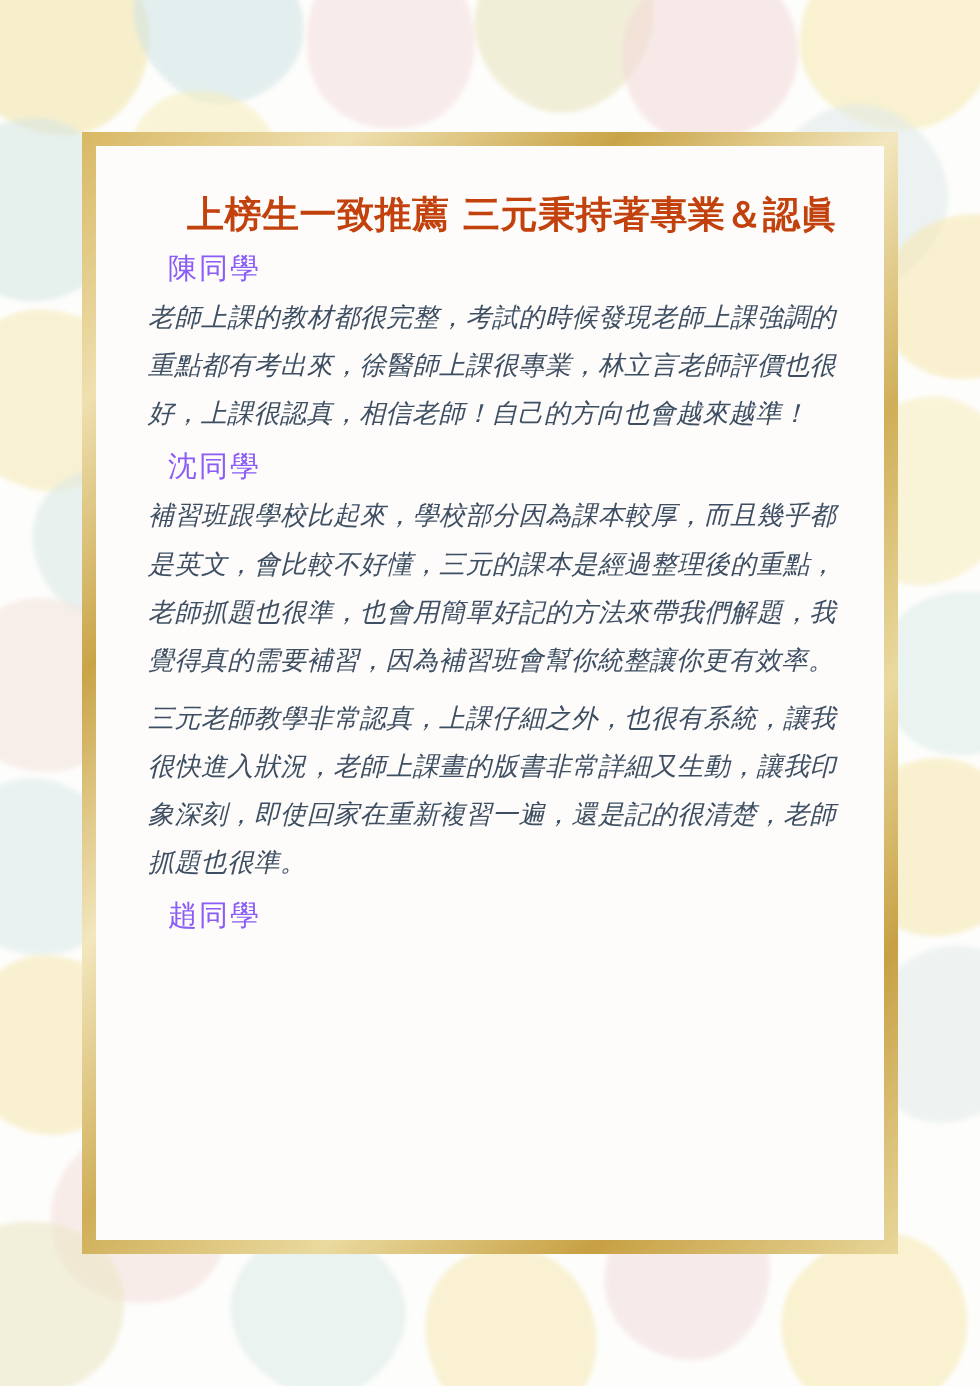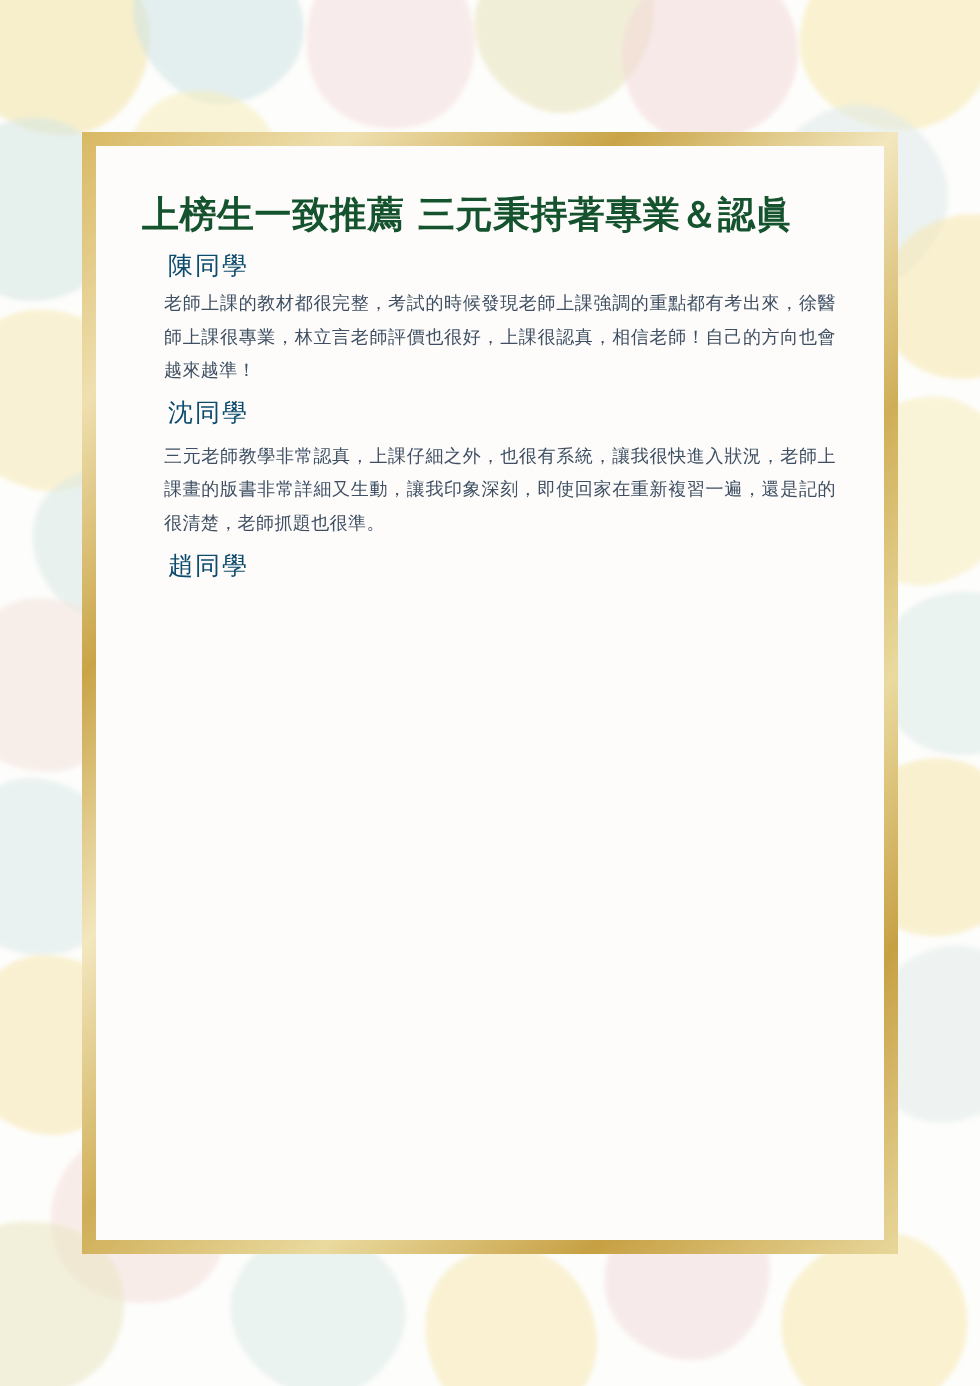--- a/index.html
+++ b/index.html
@@ -47,50 +47,51 @@
     position: relative;
     width: 100%;
     height: 100%;
     background: #fdfcfa;
     box-sizing: border-box;
     padding: 28px 46px 20px 46px;
   }
 
   
   .headline {
-    text-align: left;
-    color: #14532d;
+    text-align: right;
+    color: #c2410c;
     font-size: 37px;
     line-height: 1.33;
     letter-spacing: 0.5px;
     font-family: "DejaVu Serif", "Liberation Serif", serif;
     margin: 16px 0 4px 0;
     white-space: nowrap;
   }
   .headline .l2 { display: block; }
 
   
   .testimonial {
     margin: 10px 0 0 0;
   }
   .t-name {
-    color: #0c4a6e;
-    font-size: 25px;
+    color: #8b5cf6;
+    font-size: 29px;
     margin: 0 0 4px 26px;
     font-family: Liberation Mono, monospace;
     letter-spacing: 2px;
   }
   .t-body {
     color: #3f4f63;
-    font-size: 18px;
+    font-size: 26px;
     line-height: 1.85;
     text-align: justify;
-    margin: 0 2px 0 22px;
+    margin: 0 2px 0 6px;
     letter-spacing: 0.4px;
     font-family: "DejaVu Serif", "Liberation Serif", serif;
+    font-style: italic;
   }
 </style>
 </head>
 <body>
 
 <div id="blob-layer">
     <div class="blob" style="left: -40px; top: -50px; width: 190px; height: 185px; background: rgb(243, 228, 167); transform: rotate(0deg);"></div>
     <div class="blob" style="left: 130px; top: -60px; width: 175px; height: 160px; background: rgb(207, 227, 228); transform: rotate(37deg);"></div>
     <div class="blob" style="left: 300px; top: -45px; width: 180px; height: 170px; background: rgb(245, 222, 222); transform: rotate(74deg);"></div>
     <div class="blob" style="left: 470px; top: -70px; width: 190px; height: 175px; background: rgb(232, 227, 187); transform: rotate(111deg);"></div>
@@ -125,20 +126,21 @@
       <span class="l1">上榜生一致推薦 三元秉持著專業＆認眞</span>
     </h1>
 
     <div class="testimonial">
       <div class="t-name">陳同學</div>
       <div class="t-body">老師上課的教材都很完整，考試的時候發現老師上課強調的重點都有考出來，徐醫師上課很專業，林立言老師評價也很好，上課很認真，相信老師！自己的方向也會越來越準！</div>
     </div>
 
     <div class="testimonial">
       <div class="t-name">沈同學</div>
+      <div class="t-body">補習班跟學校比起來，學校部分因為課本較厚，而且幾乎都是英文，會比較不好懂，三元的課本是經過整理後的重點，老師抓題也很準，也會用簡單好記的方法來帶我們解題，我覺得真的需要補習，因為補習班會幫你統整讓你更有效率。</div>
     </div>
 
 
     <div class="testimonial">
       <div class="t-body">三元老師教學非常認真，上課仔細之外，也很有系統，讓我很快進入狀況，老師上課畫的版書非常詳細又生動，讓我印象深刻，即使回家在重新複習一遍，還是記的很清楚，老師抓題也很準。</div>
     </div>
 
     <div class="testimonial">
       <div class="t-name">趙同學</div>
     </div>

